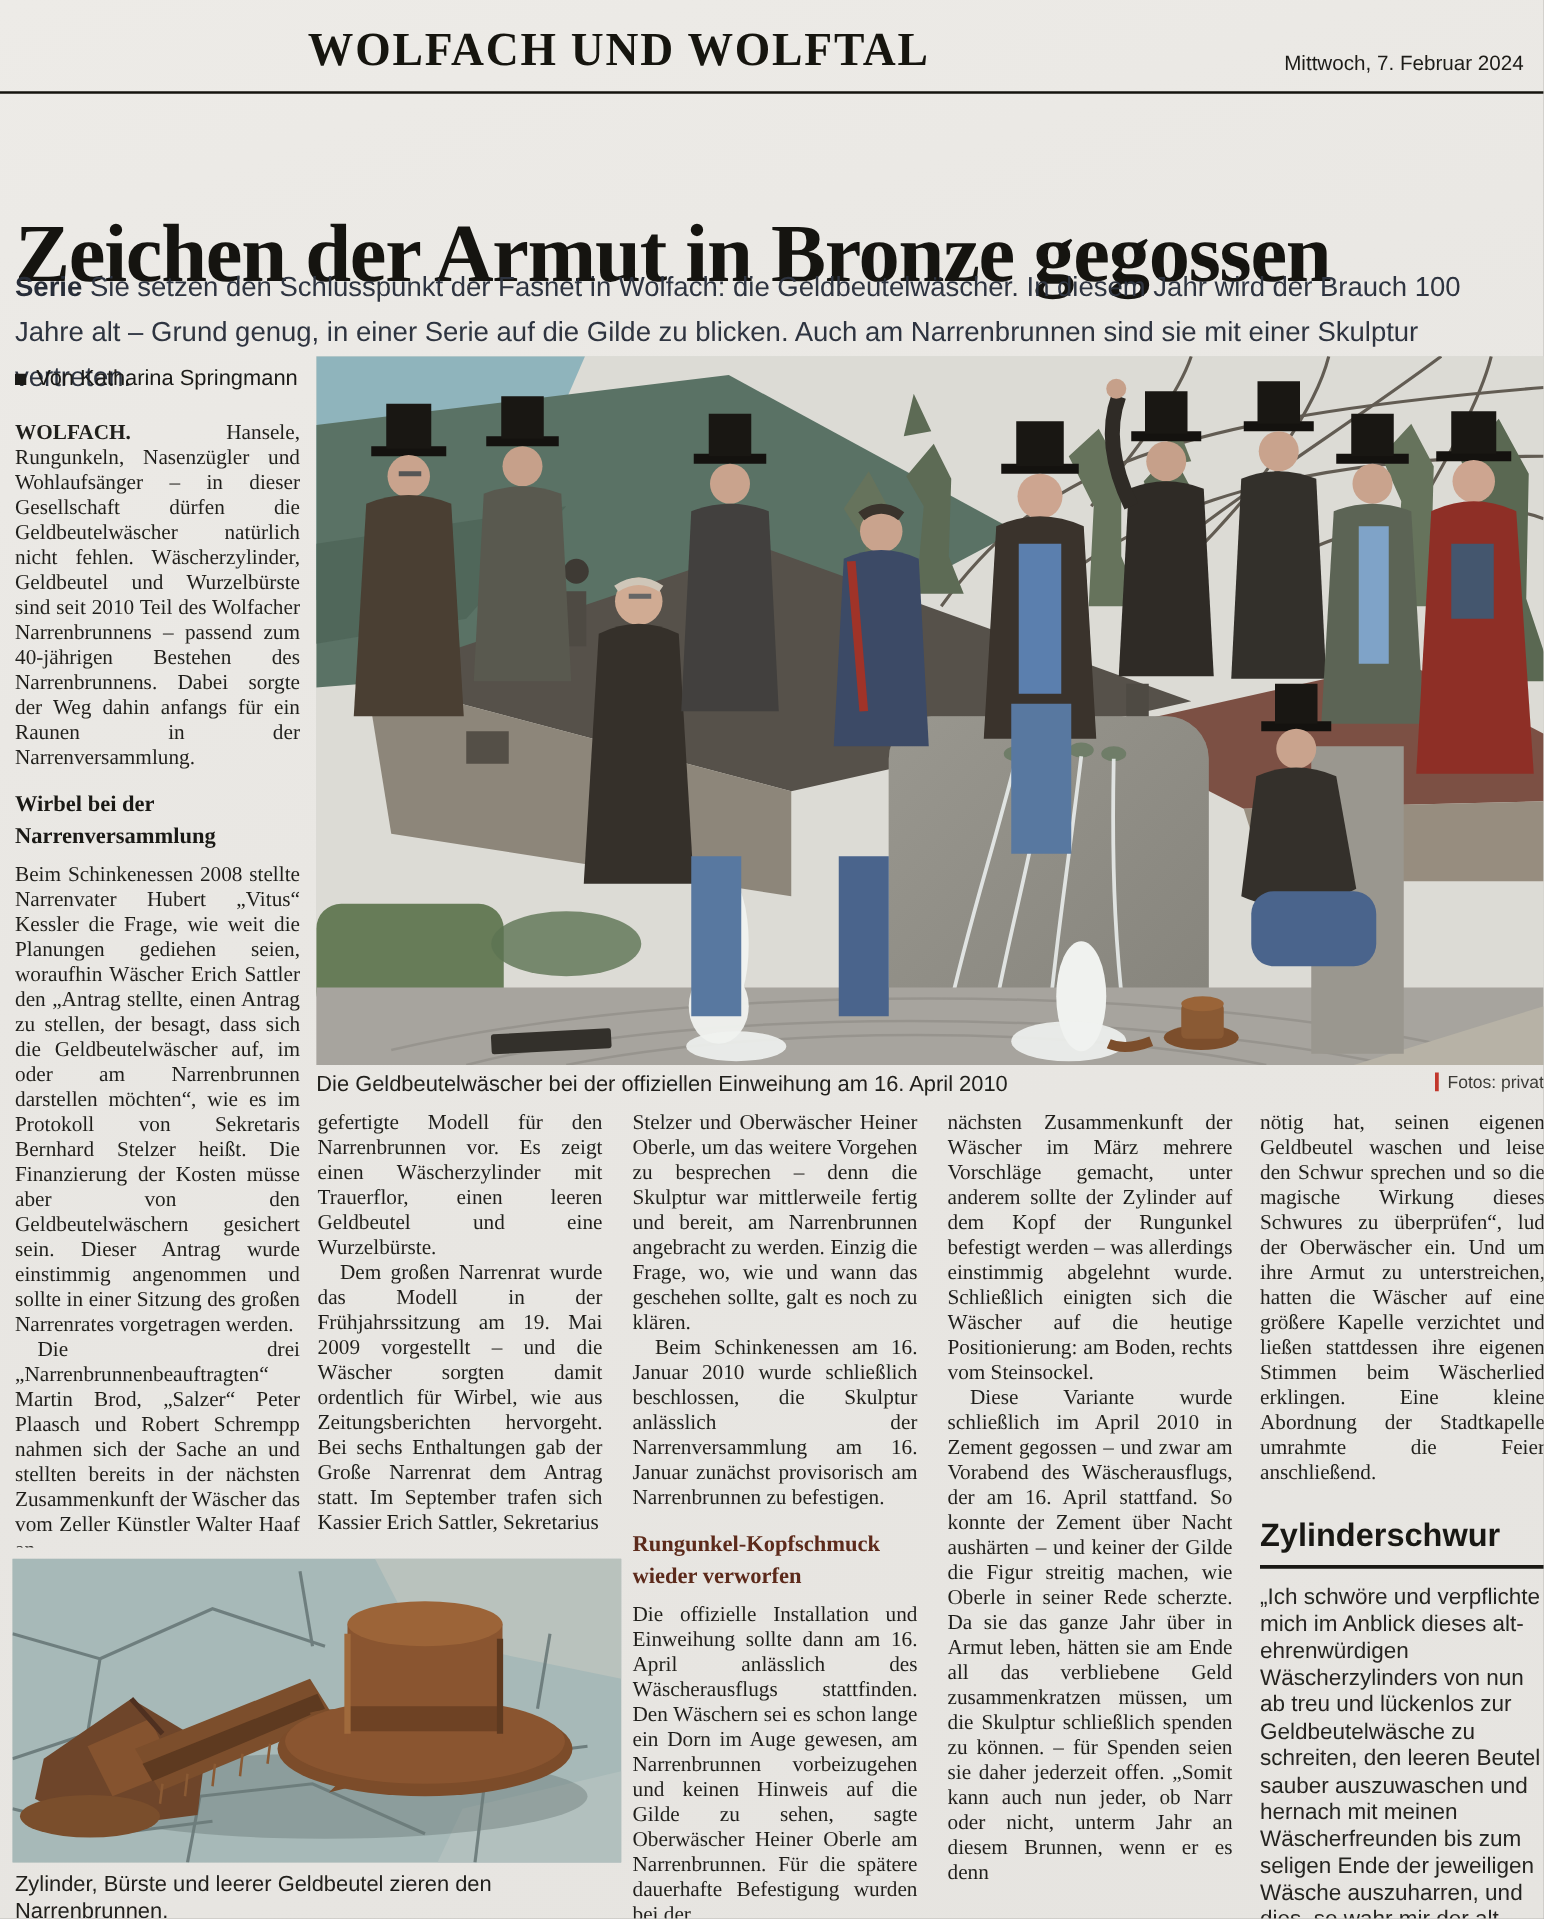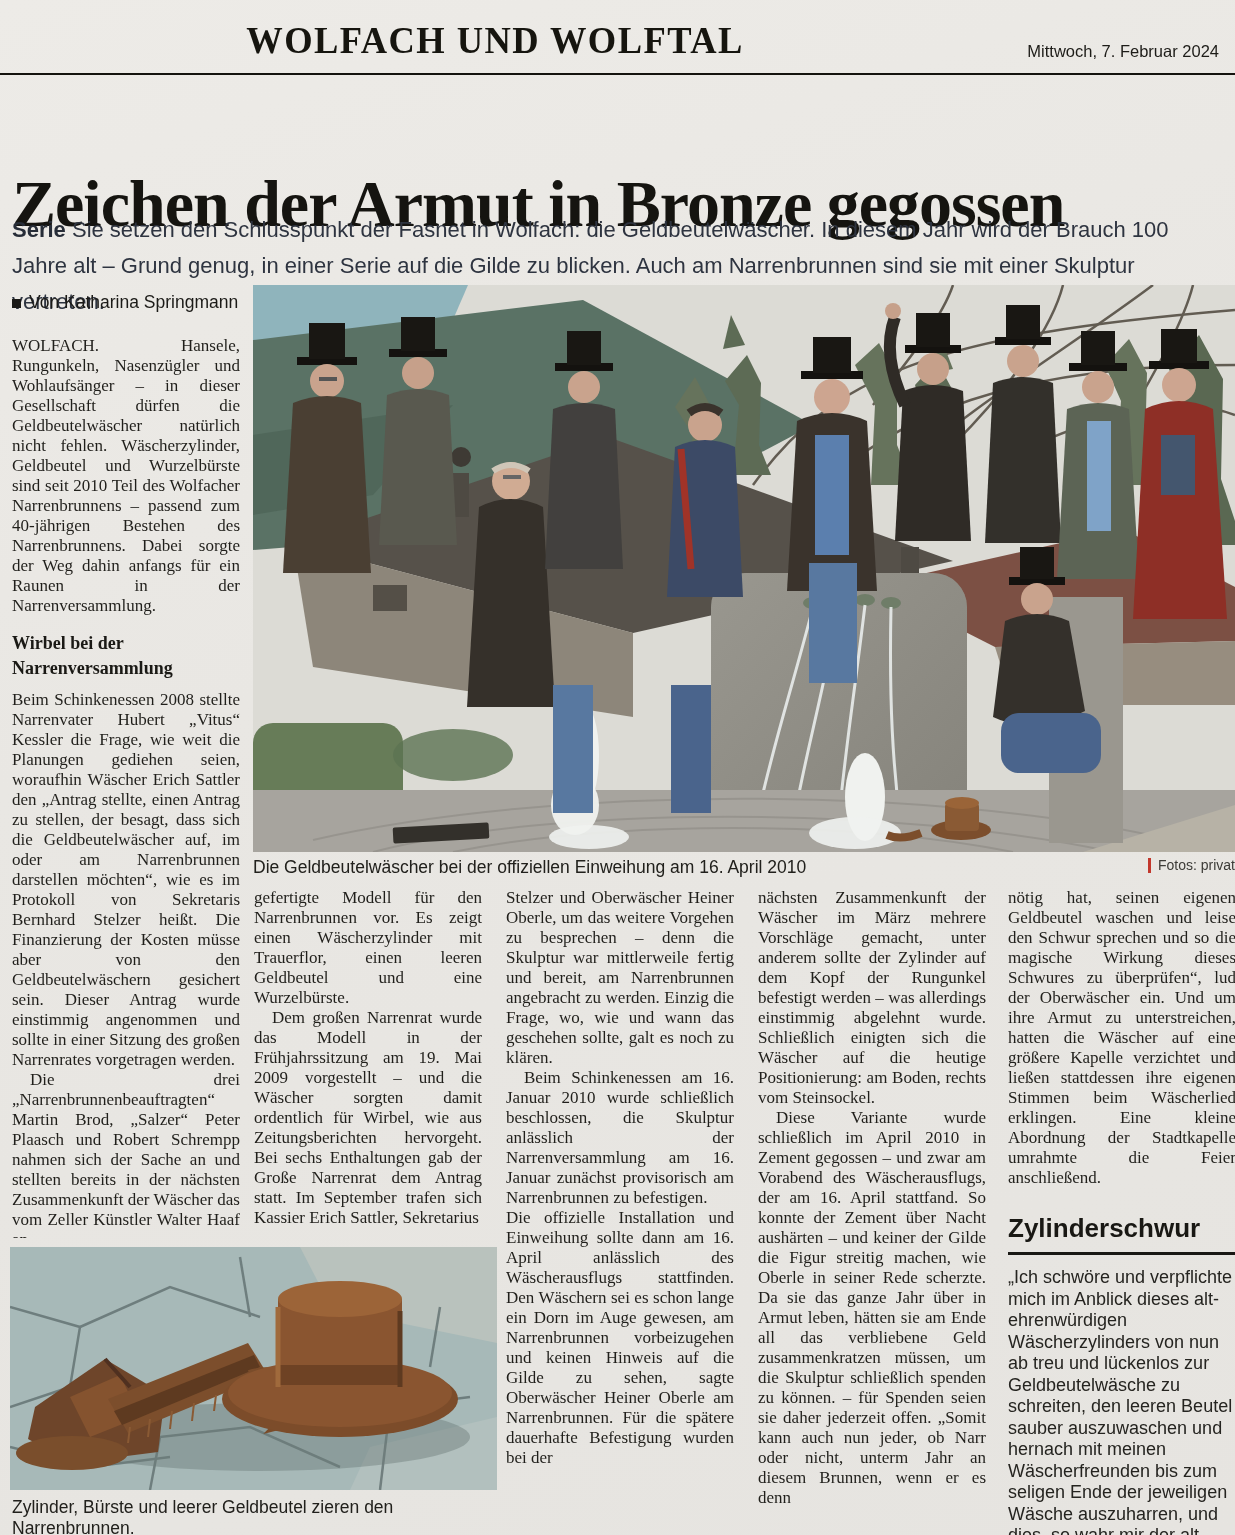--- a/index.html
+++ b/index.html
@@ -37,21 +37,21 @@
   .col1{ left:12px;  top:336px; height:902px; }
   .col2{ left:254px; top:888px; height:348px; }
   .col3{ left:506px; top:888px; height:647px; }
   .col4{ left:758px; top:888px; height:647px; }
   .col5{ left:1008px; top:888px; height:310px; }
   .body-p{
     margin:0; text-align:justify; font-size:17px; line-height:20px;
     font-family:"Liberation Serif", serif; color:#201f1b; hyphens:auto;
   }
   .body-p.indent{ text-indent:18px; }
-  .body-p strong{ font-weight:normal;margin-top:10px; }
+  .body-p strong{ font-weight:bold;margin-top:10px; }
   .subhead{
     font-family:Liberation Serif, serif; font-weight:bold; font-size:18px;
     line-height:25px; margin:15px 0 9px 0; color:#1a1915;
   }
   .subhead.maroon{ color:#5c2a1b; }
   .photo-main{ position:absolute; left:253px; top:285px; width:982px; height:567px; background:#d9d8d3; }
   .photo-main svg, .photo-detail svg{ display:block; }
   .caption-row{
     position:absolute; left:253px; top:857px; width:982px;
     display:flex; justify-content:space-between; align-items:flex-start;
@@ -96,20 +96,21 @@
       <p class="body-p">Beim Schinkenessen 2008 stellte Narrenvater Hubert „Vitus“ Kessler die Frage, wie weit die Planungen gediehen seien, woraufhin Wäscher Erich Sattler den „Antrag stellte, einen Antrag zu stellen, der besagt, dass sich die Geldbeutelwäscher auf, im oder am Narrenbrunnen darstellen möchten“, wie es im Protokoll von Sekretaris Bernhard Stelzer heißt. Die Finanzierung der Kosten müsse aber von den Geldbeutelwäschern gesichert sein. Dieser Antrag wurde einstimmig angenommen und sollte in einer Sitzung des großen Narrenrates vorgetragen werden.</p>
       <p class="body-p indent">Die drei „Narrenbrunnenbeauftragten“ Martin Brod, „Salzer“ Peter Plaasch und Robert Schrempp nahmen sich der Sache an und stellten bereits in der nächsten Zusammenkunft der Wäscher das vom Zeller Künstler Walter Haaf an-</p>
     </div>
   <div class="col col2">
       <p class="body-p">gefertigte Modell für den Narrenbrunnen vor. Es zeigt einen Wäscherzylinder mit Trauerflor, einen leeren Geldbeutel und eine Wurzelbürste.</p>
       <p class="body-p indent">Dem großen Narrenrat wurde das Modell in der Frühjahrssitzung am 19. Mai 2009 vorgestellt – und die Wäscher sorgten damit ordentlich für Wirbel, wie aus Zeitungsberichten hervorgeht. Bei sechs Enthaltungen gab der Große Narrenrat dem Antrag statt. Im September trafen sich Kassier Erich Sattler, Sekretarius</p>
     </div>
   <div class="col col3">
       <p class="body-p">Stelzer und Oberwäscher Heiner Oberle, um das weitere Vorgehen zu besprechen – denn die Skulptur war mittlerweile fertig und bereit, am Narrenbrunnen angebracht zu werden. Einzig die Frage, wo, wie und wann das geschehen sollte, galt es noch zu klären.</p>
       <p class="body-p indent">Beim Schinkenessen am 16. Januar 2010 wurde schließlich beschlossen, die Skulptur anlässlich der Narrenversammlung am 16. Januar zunächst provisorisch am Narrenbrunnen zu befestigen.</p>
+      <h3 class="subhead maroon">Rungunkel-Kopfschmuck wieder verworfen</h3>
       <p class="body-p">Die offizielle Installation und Einweihung sollte dann am 16. April anlässlich des Wäscherausflugs stattfinden. Den Wäschern sei es schon lange ein Dorn im Auge gewesen, am Narrenbrunnen vorbeizugehen und keinen Hinweis auf die Gilde zu sehen, sagte Oberwäscher Heiner Oberle am Narrenbrunnen. Für die spätere dauerhafte Befestigung wurden bei der</p>
     </div>
   <div class="col col4">
       <p class="body-p">nächsten Zusammenkunft der Wäscher im März mehrere Vorschläge gemacht, unter anderem sollte der Zylinder auf dem Kopf der Rungunkel befestigt werden – was allerdings einstimmig abgelehnt wurde. Schließlich einigten sich die Wäscher auf die heutige Positionierung: am Boden, rechts vom Steinsockel.</p>
       <p class="body-p indent">Diese Variante wurde schließlich im April 2010 in Zement gegossen – und zwar am Vorabend des Wäscherausflugs, der am 16. April stattfand. So konnte der Zement über Nacht aushärten – und keiner der Gilde die Figur streitig machen, wie Oberle in seiner Rede scherzte. Da sie das ganze Jahr über in Armut leben, hätten sie am Ende all das verbliebene Geld zusammenkratzen müssen, um die Skulptur schließlich spenden zu können. – für Spenden seien sie daher jederzeit offen. „Somit kann auch nun jeder, ob Narr oder nicht, unterm Jahr an diesem Brunnen, wenn er es denn</p>
     </div>
   <div class="col col5">
       <p class="body-p">nötig hat, seinen eigenen Geldbeutel waschen und leise den Schwur sprechen und so die magische Wirkung dieses Schwures zu überprüfen“, lud der Oberwäscher ein. Und um ihre Armut zu unterstreichen, hatten die Wäscher auf eine größere Kapelle verzichtet und ließen stattdessen ihre eigenen Stimmen beim Wäscherlied erklingen. Eine kleine Abordnung der Stadtkapelle umrahmte die Feier anschließend.</p>
     </div>
 

